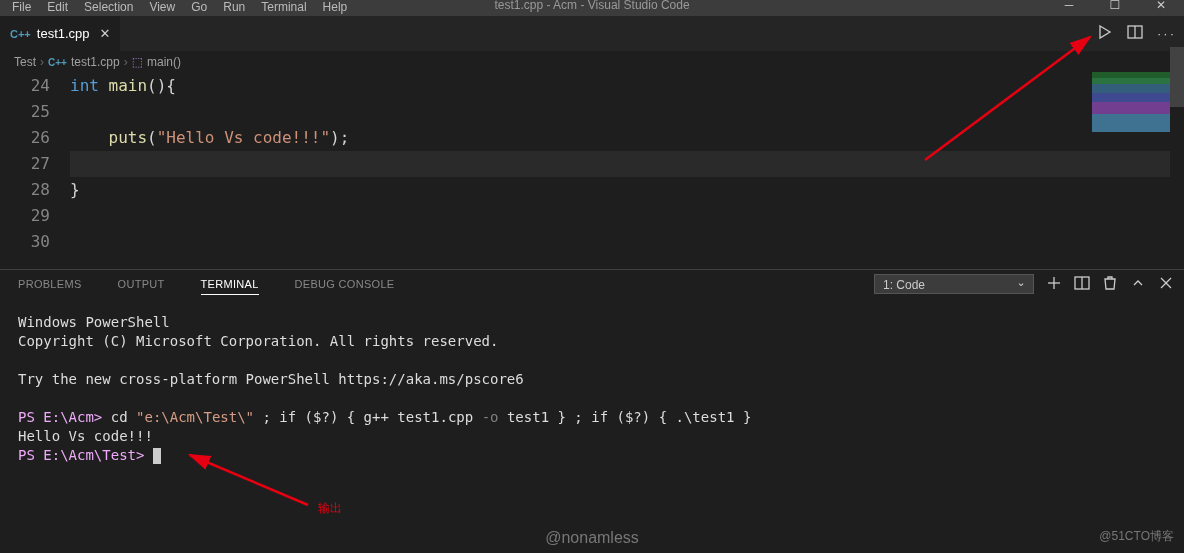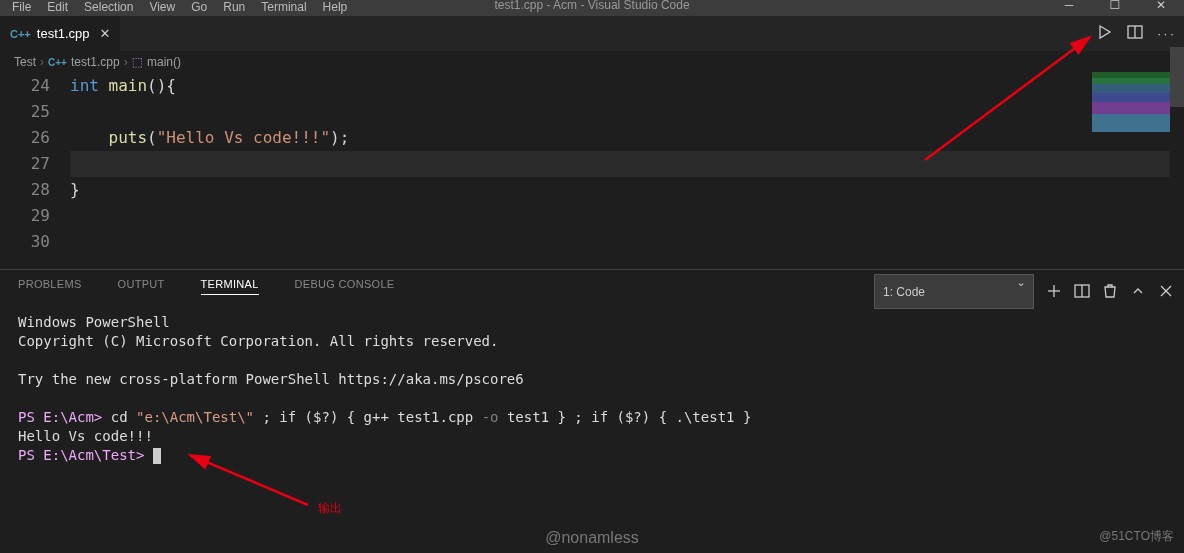--- a/index.html
+++ b/index.html
@@ -67,21 +67,21 @@
   }
   .panel-tabs {
     height:33px; display:flex; align-items:center; padding:0 18px; gap:36px;
     font-size:11px; color:#888; letter-spacing:.3px;
   }
   .panel-tabs .ptab.active { color:#fff; border-bottom:1px solid #fff; padding-bottom:4px; }
   .panel-tabs .ptab { padding-bottom:5px; }
   .panel-ctrl { position:absolute; right:10px; top:4px; display:flex; align-items:center; gap:12px; }
   .term-select {
     background:#3c3c3c; border:1px solid #555; color:#ccc;
-    font-size:12px; padding:3px 26px 3px 8px; width:160px; height:35px;
+    font-size:12px; padding:3px 26px 3px 8px; width:160px; height:20px;
     appearance:none;
   }
   .select-wrap { position:relative; }
   .select-wrap::after { content:"⌄"; position:absolute; right:8px; top:2px; color:#ccc; pointer-events:none; }
   .panel-ctrl svg { width:16px; height:16px; stroke:#ccc; fill:none; stroke-width:1.3; }
   .terminal {
     font-family:Consolas,monospace; font-size:14px; line-height:19px;
     padding:10px 18px; color:#ddd; white-space:pre;
   }
   .terminal .ps { color:#f0abfc; }

